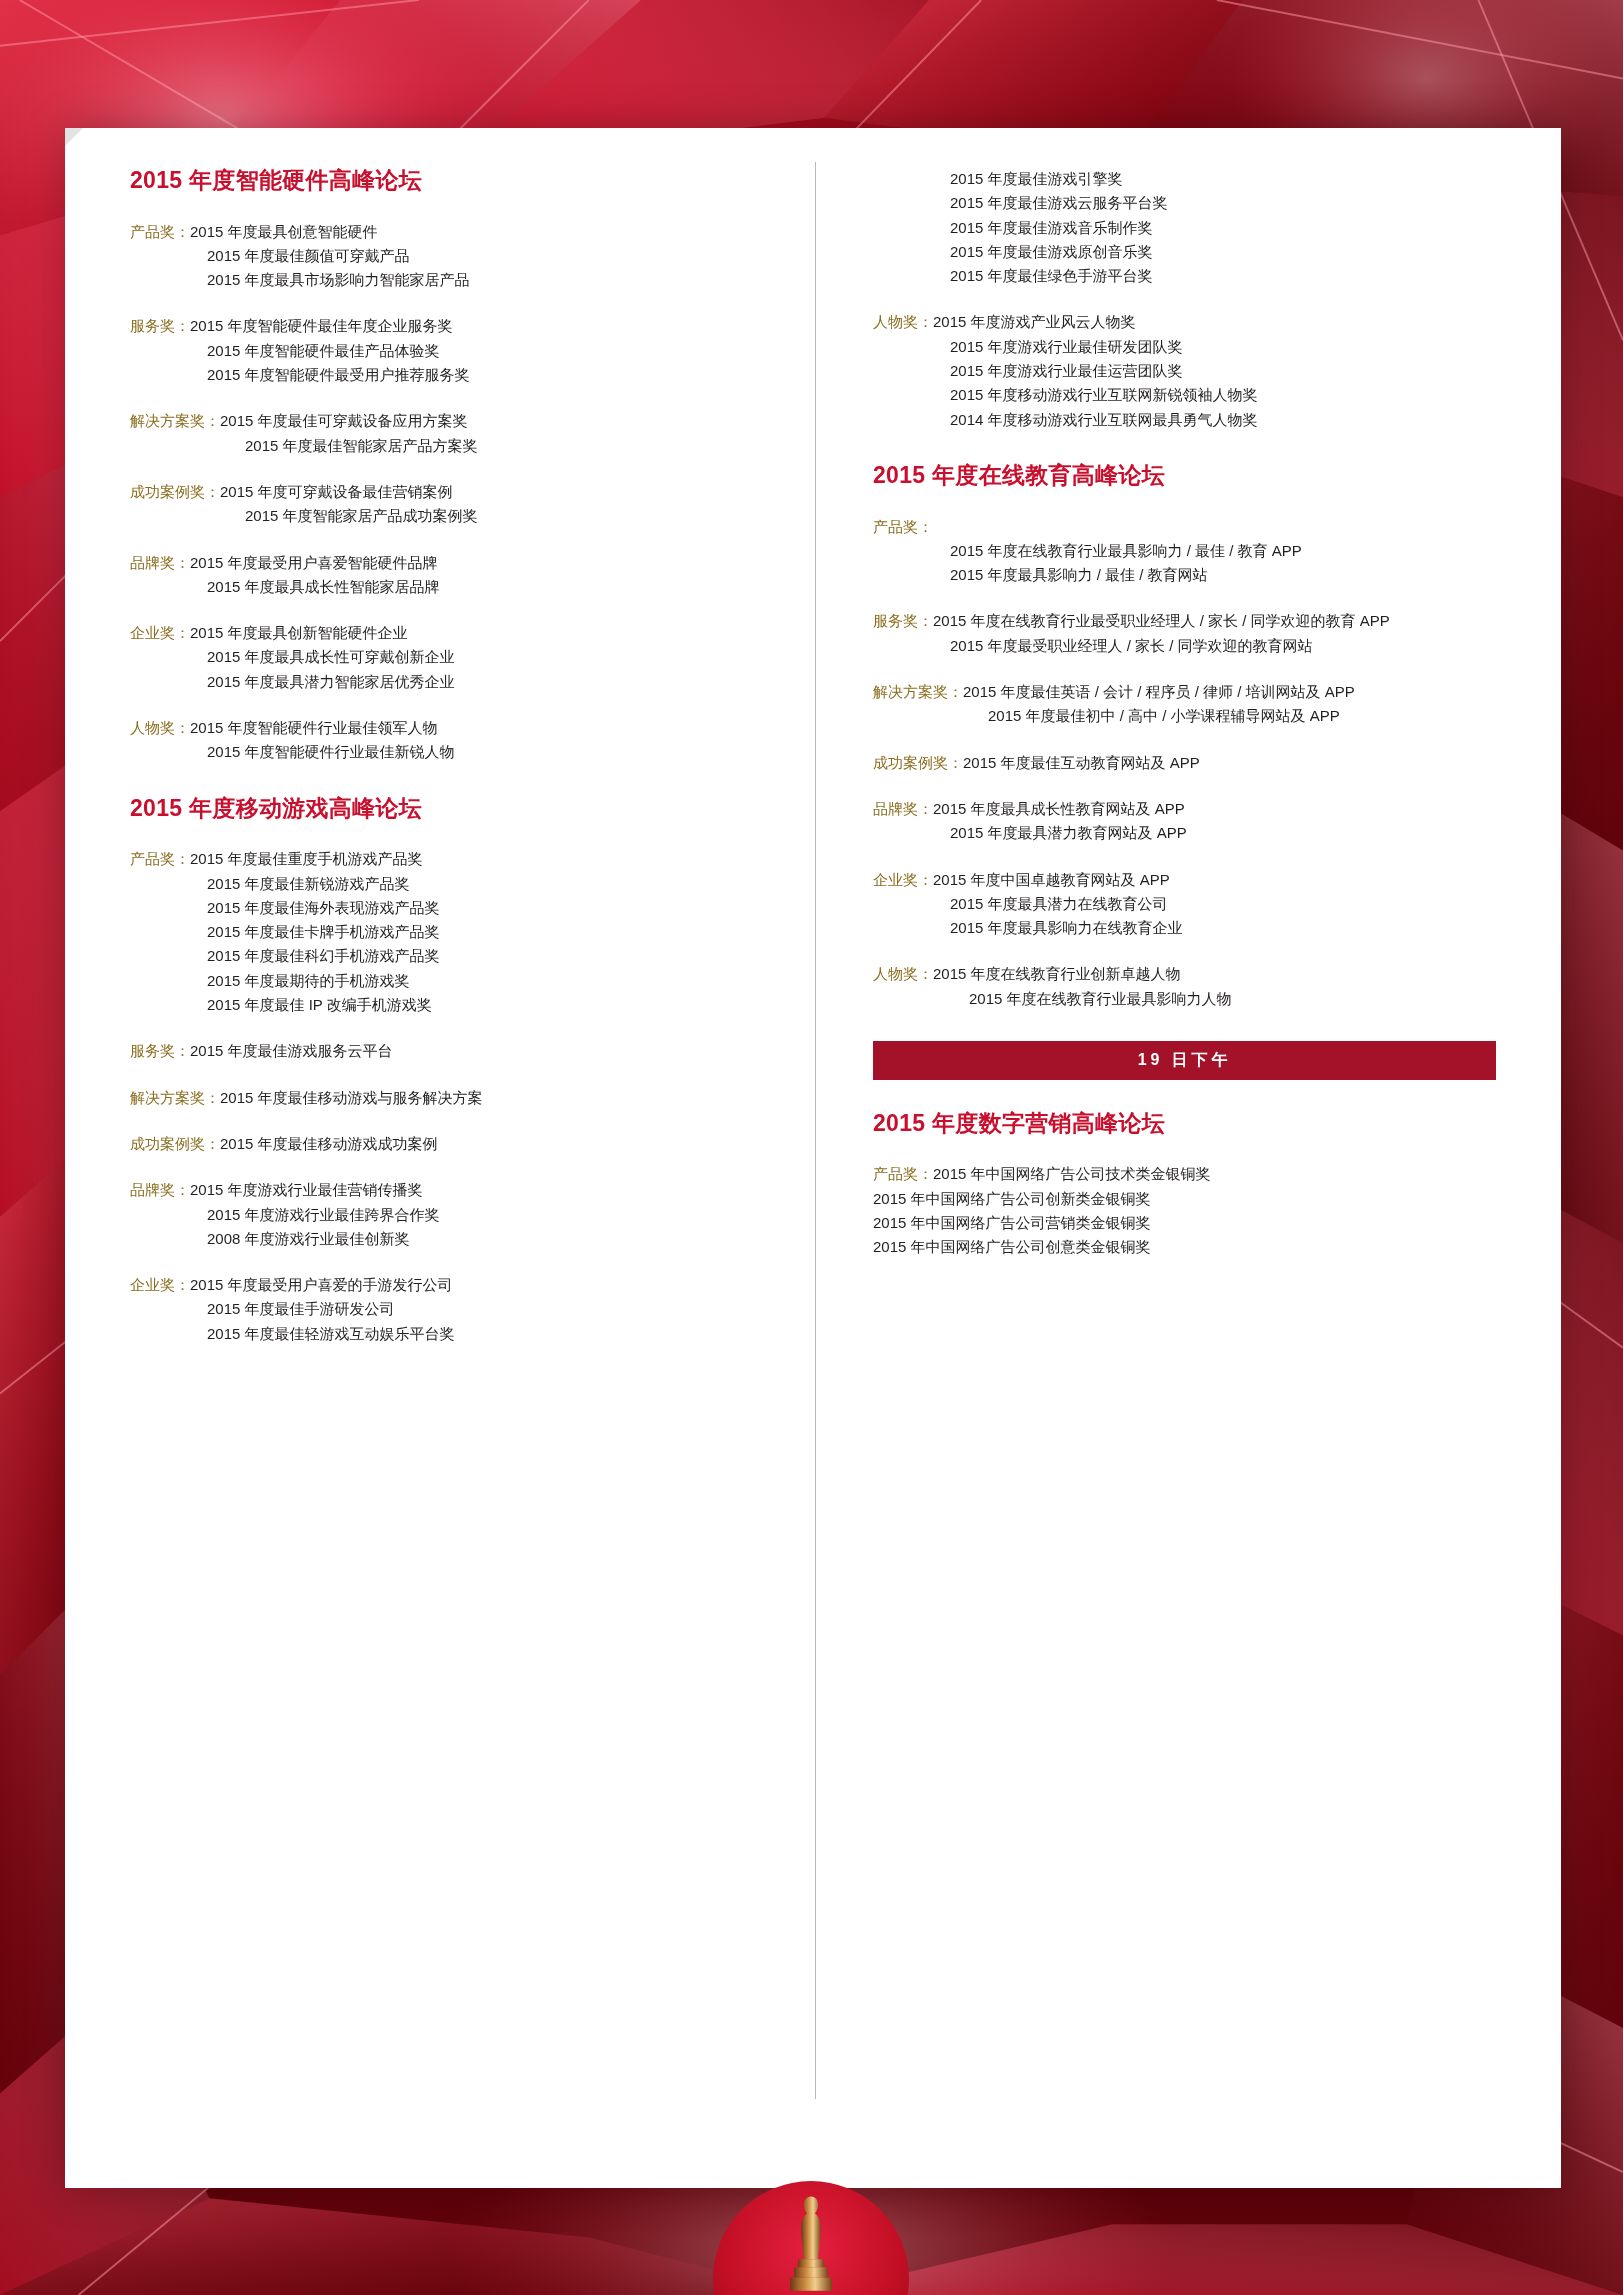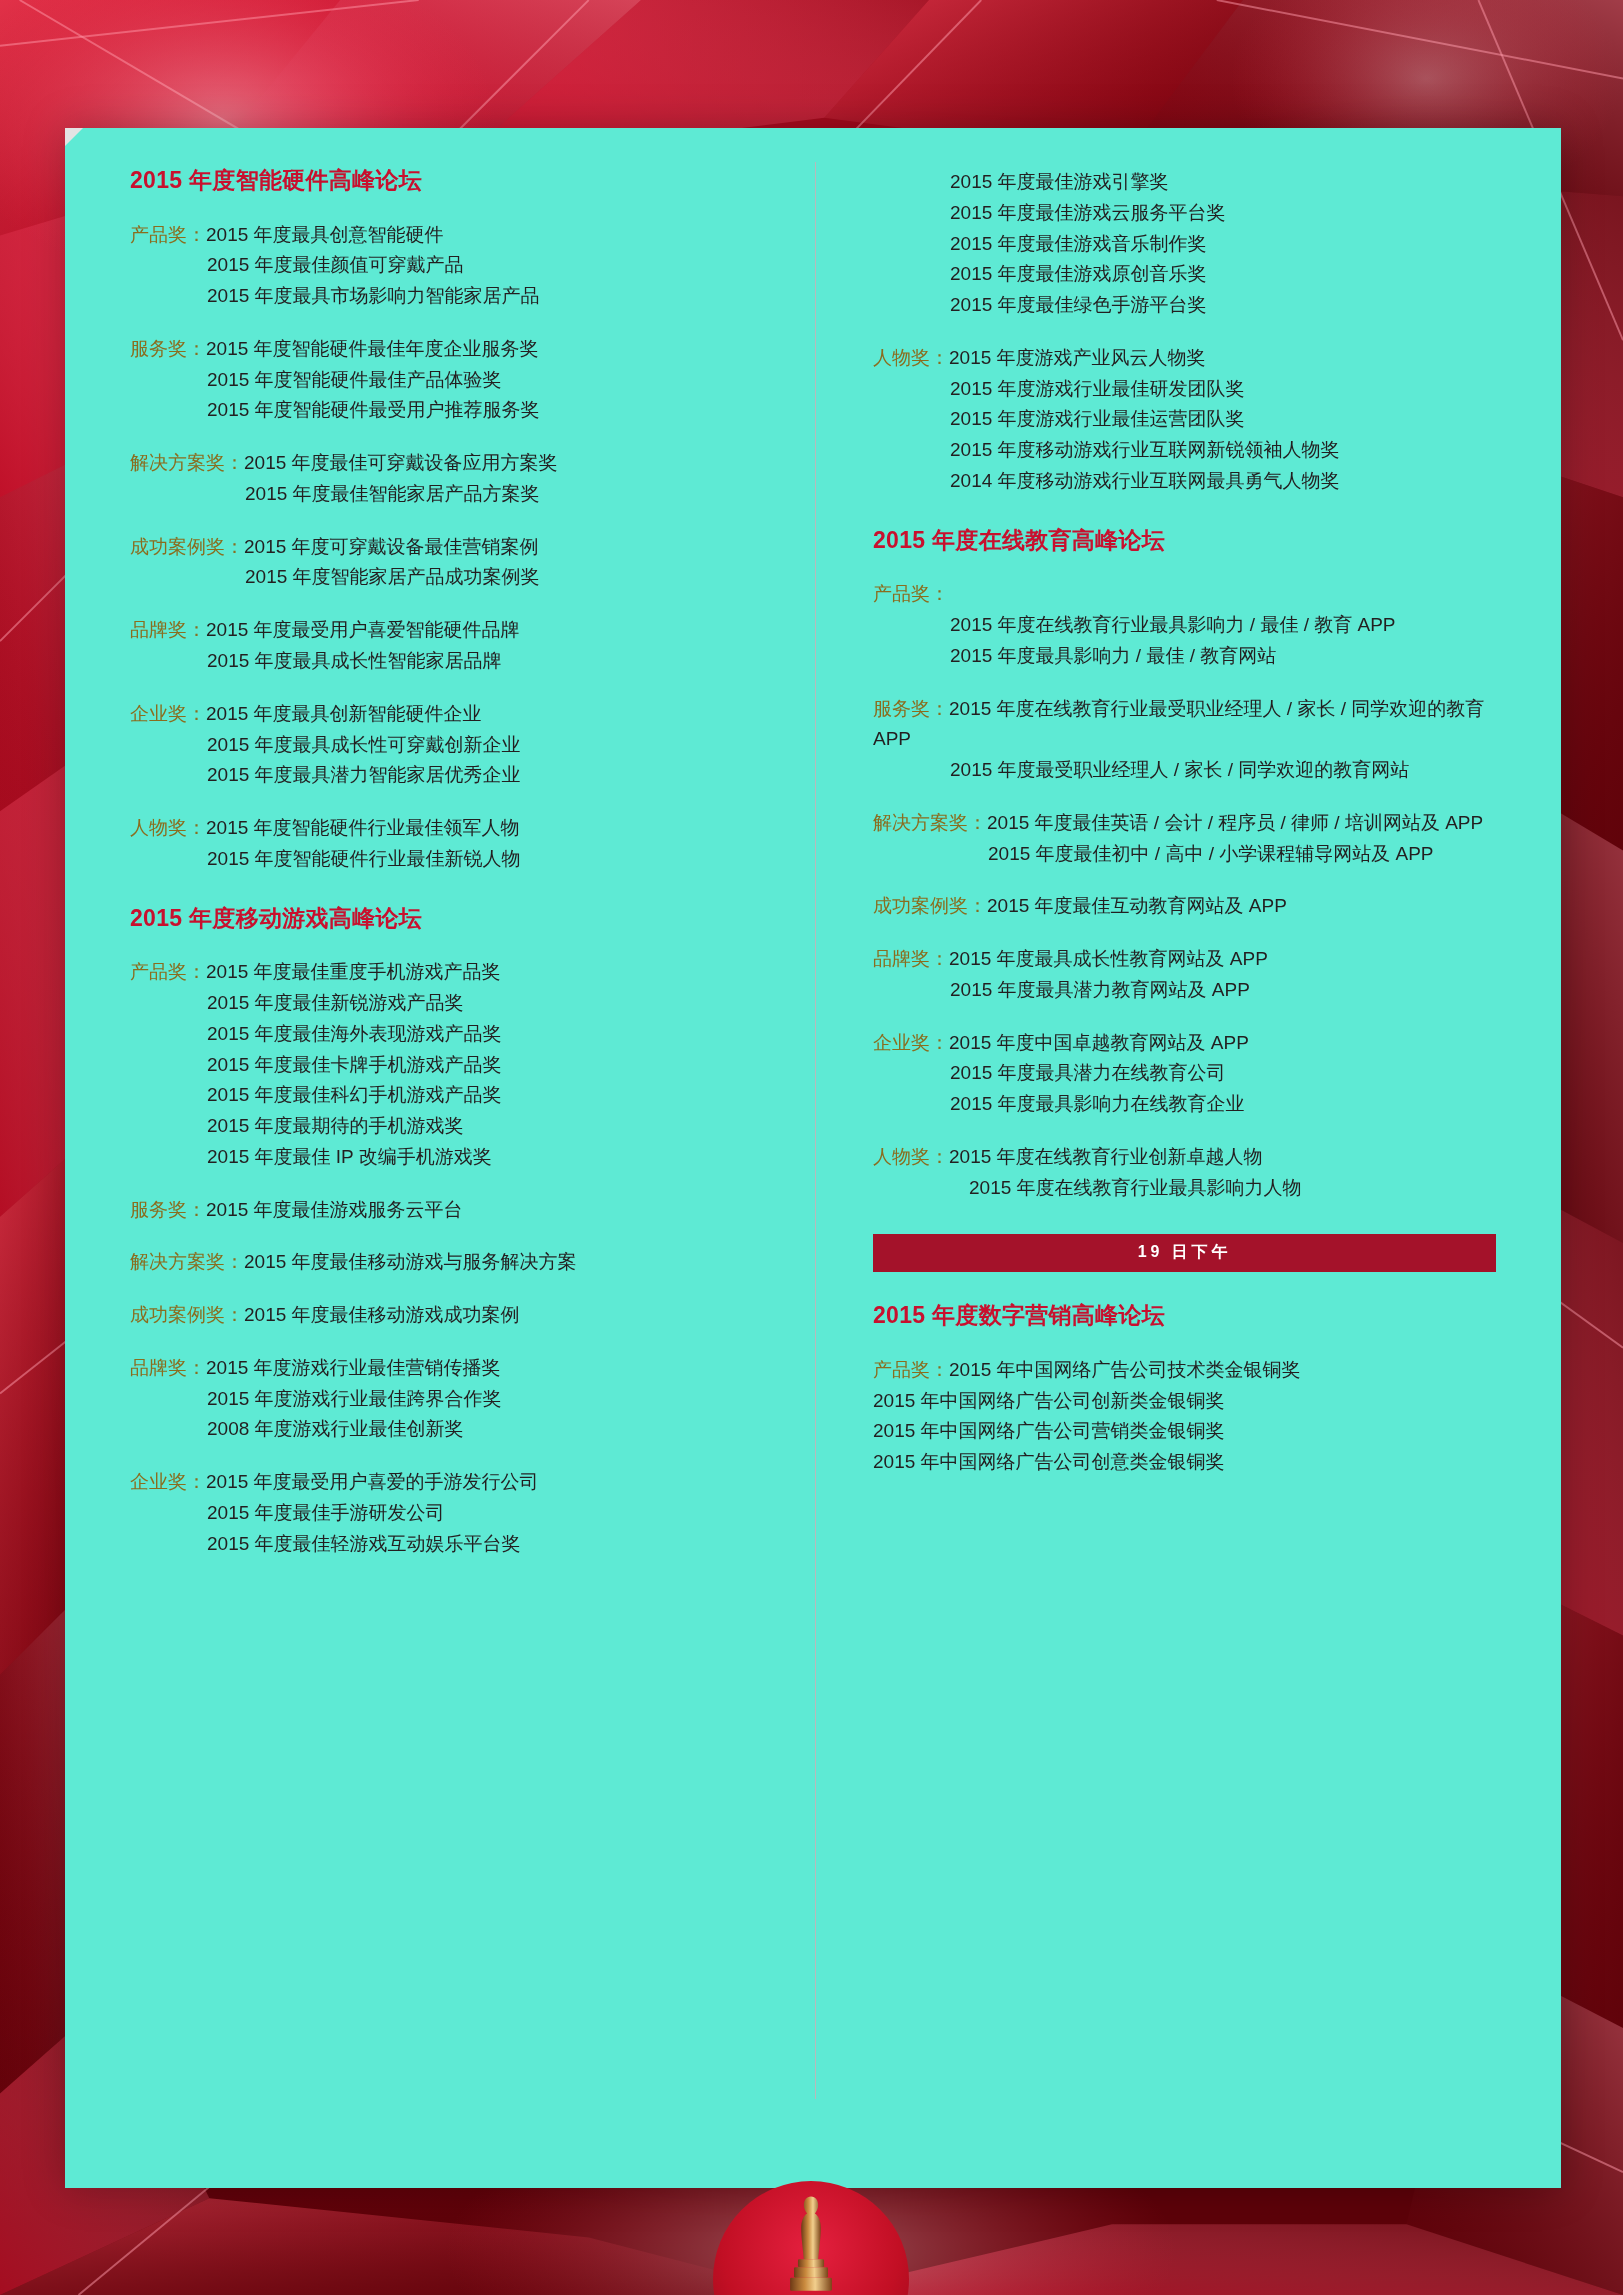--- a/index.html
+++ b/index.html
@@ -24,21 +24,21 @@
       linear-gradient(135deg, #9e0b1c 0%, #6d0410 60%, #4d0209 100%);
   }
 
   
   #sheet {
     position: absolute;
     left: 65px;
     top: 128px;
     width: 1496px;
     height: 2060px;
-    background: #5eead4;
+    background: #ffffff;
     box-shadow: 0 0 39px rgba(0,0,0,.25);
   }
 
   
   #sheet::before {
     content: "";
     position: absolute;
     left: 0; top: 0;
     width: 0; height: 0;
     border-left: 18.3px solid #e3e3e3;
@@ -76,21 +76,21 @@
     margin: 0 0 25px 0;
     letter-spacing: 0.3px;
     line-height: 1.2;
   }
   .col-left h2.forum-title:not(:first-child),
   .col-right h2.forum-title { margin-top: 30px; }
 
   .group {
     margin: 0 0 22px 0;
     color: #231f20;
-    font-size: 19px;
+    font-size: 15px;
     line-height: 1.62;
   }
   .group .lbl {
     color: #8a6d1f;
     white-space: nowrap;
   }
   .group .item {
     display: block;
   }
   .group .first-line { text-indent: 0; }

